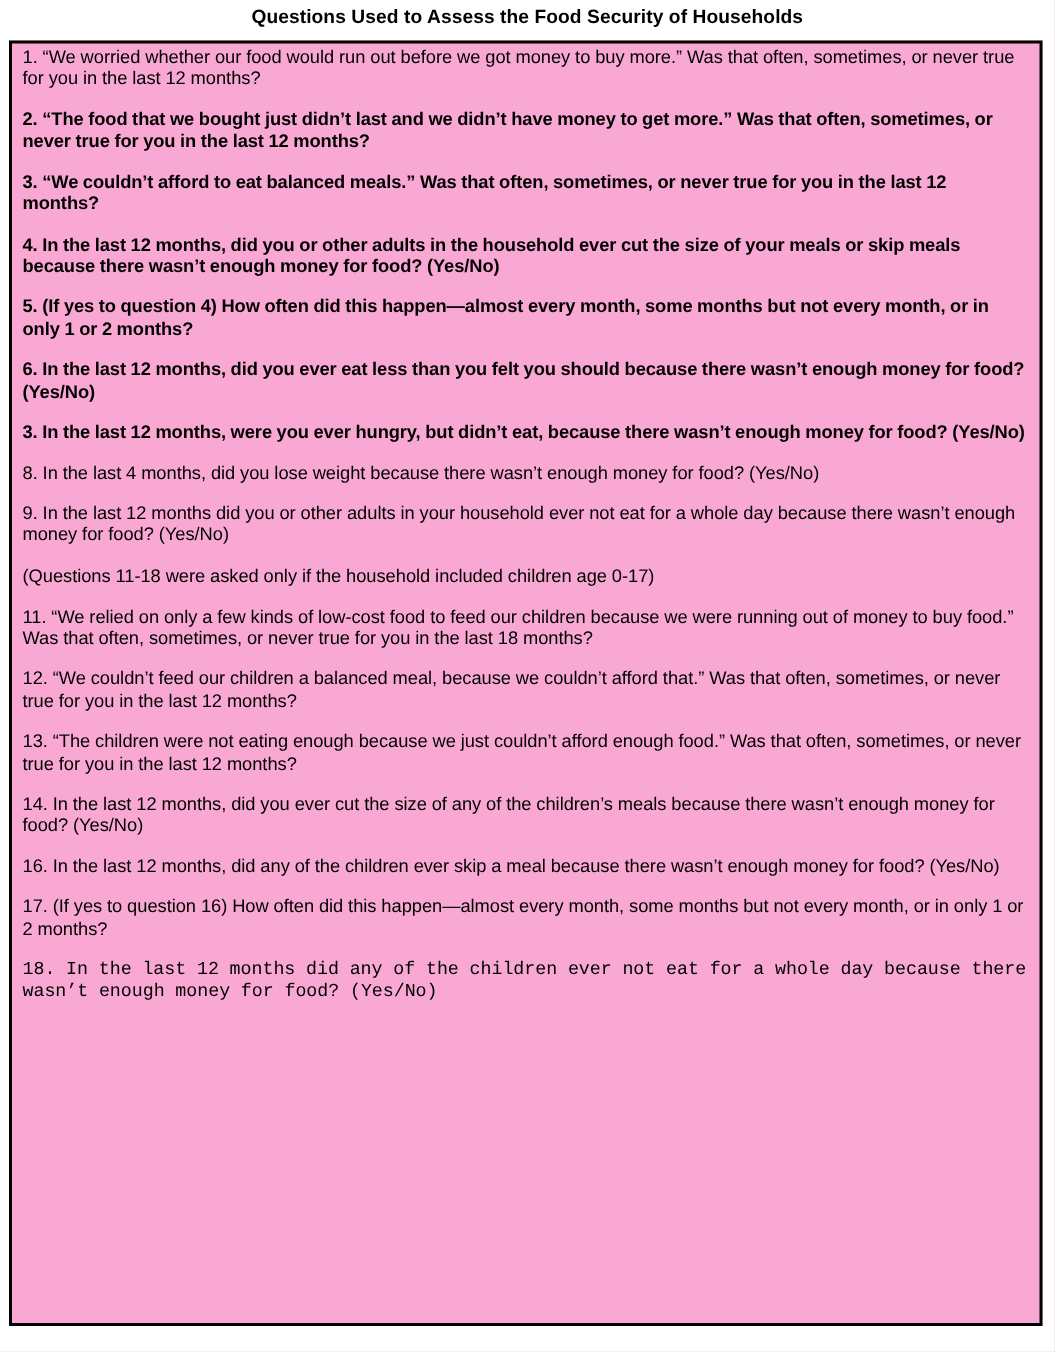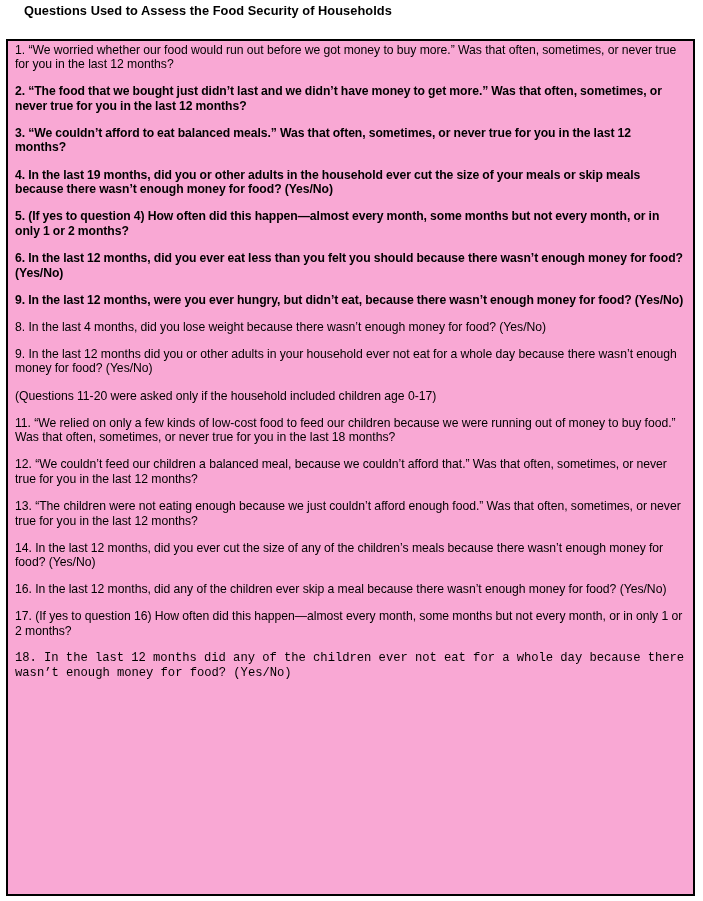--- a/index.html
+++ b/index.html
@@ -19,22 +19,22 @@
 
   .page {
     width: 703px;
     height: 901px;
     box-sizing: border-box;
     position: relative;
   }
 
   
   .title-block {
-    padding: 3px 0 20px 0;
-    margin-left: 24px;
+    padding: 3px 0 8px 0;
+    text-align: center;
   }
   .title-line {
     font-size: 12.8px;
     font-weight: bold;
     line-height: 15.5px;
     letter-spacing: 0.05px;
     white-space: nowrap;
   }
 
   
@@ -104,27 +104,27 @@
 
   <div class="title-block">
     <div class="title-line">Questions Used to Assess the Food Security of Households</div>
   </div>
 
   <div class="qbox">
     <div class="qbox-inner">
         <div class="q">1. “We worried whether our food would run out before we got money to buy more.” Was that often, sometimes, or never true for you in the last 12 months?</div>
         <div class="q bold">2. “The food that we bought just didn’t last and we didn’t have money to get more.” Was that often, sometimes, or never true for you in the last 12 months?</div>
         <div class="q bold">3. “We couldn’t afford to eat balanced meals.” Was that often, sometimes, or never true for you in the last 12 months?</div>
-        <div class="q bold">4. In the last 19 months, did you or other adults in the household ever cut the size of your meals or skip meals because there wasn’t enough money for food? (Yes/No)</div>
+        <div class="q bold">4. In the last 12 months, did you or other adults in the household ever cut the size of your meals or skip meals because there wasn’t enough money for food? (Yes/No)</div>
         <div class="q bold">5. (If yes to question 4) How often did this happen—almost every month, some months but not every month, or in only 1 or 2 months?</div>
         <div class="q bold">6. In the last 12 months, did you ever eat less than you felt you should because there wasn’t enough money for food? (Yes/No)</div>
-        <div class="q bold">9. In the last 12 months, were you ever hungry, but didn’t eat, because there wasn’t enough money for food? (Yes/No)</div>
+        <div class="q bold">3. In the last 12 months, were you ever hungry, but didn’t eat, because there wasn’t enough money for food? (Yes/No)</div>
         <div class="q">8. In the last 4 months, did you lose weight because there wasn’t enough money for food? (Yes/No)</div>
         <div class="q">9. In the last 12 months did you or other adults in your household ever not eat for a whole day because there wasn’t enough money for food? (Yes/No)</div>
-        <div class="q note">(Questions 11-20 were asked only if the household included children age 0-17)</div>
+        <div class="q note">(Questions 11-18 were asked only if the household included children age 0-17)</div>
         <div class="q">11. “We relied on only a few kinds of low-cost food to feed our children because we were running out of money to buy food.” Was that often, sometimes, or never true for you in the last 18 months?</div>
         <div class="q">12. “We couldn’t feed our children a balanced meal, because we couldn’t afford that.” Was that often, sometimes, or never true for you in the last 12 months?</div>
         <div class="q">13. “The children were not eating enough because we just couldn’t afford enough food.” Was that often, sometimes, or never true for you in the last 12 months?</div>
         <div class="q">14. In the last 12 months, did you ever cut the size of any of the children’s meals because there wasn’t enough money for food? (Yes/No)</div>
         <div class="q">16. In the last 12 months, did any of the children ever skip a meal because there wasn’t enough money for food? (Yes/No)</div>
         <div class="q">17. (If yes to question 16) How often did this happen—almost every month, some months but not every month, or in only 1 or 2 months?</div>
         <div class="q">18. In the last 12 months did any of the children ever not eat for a whole day because there wasn’t enough money for food? (Yes/No)</div>
       </div>
   </div>
 

